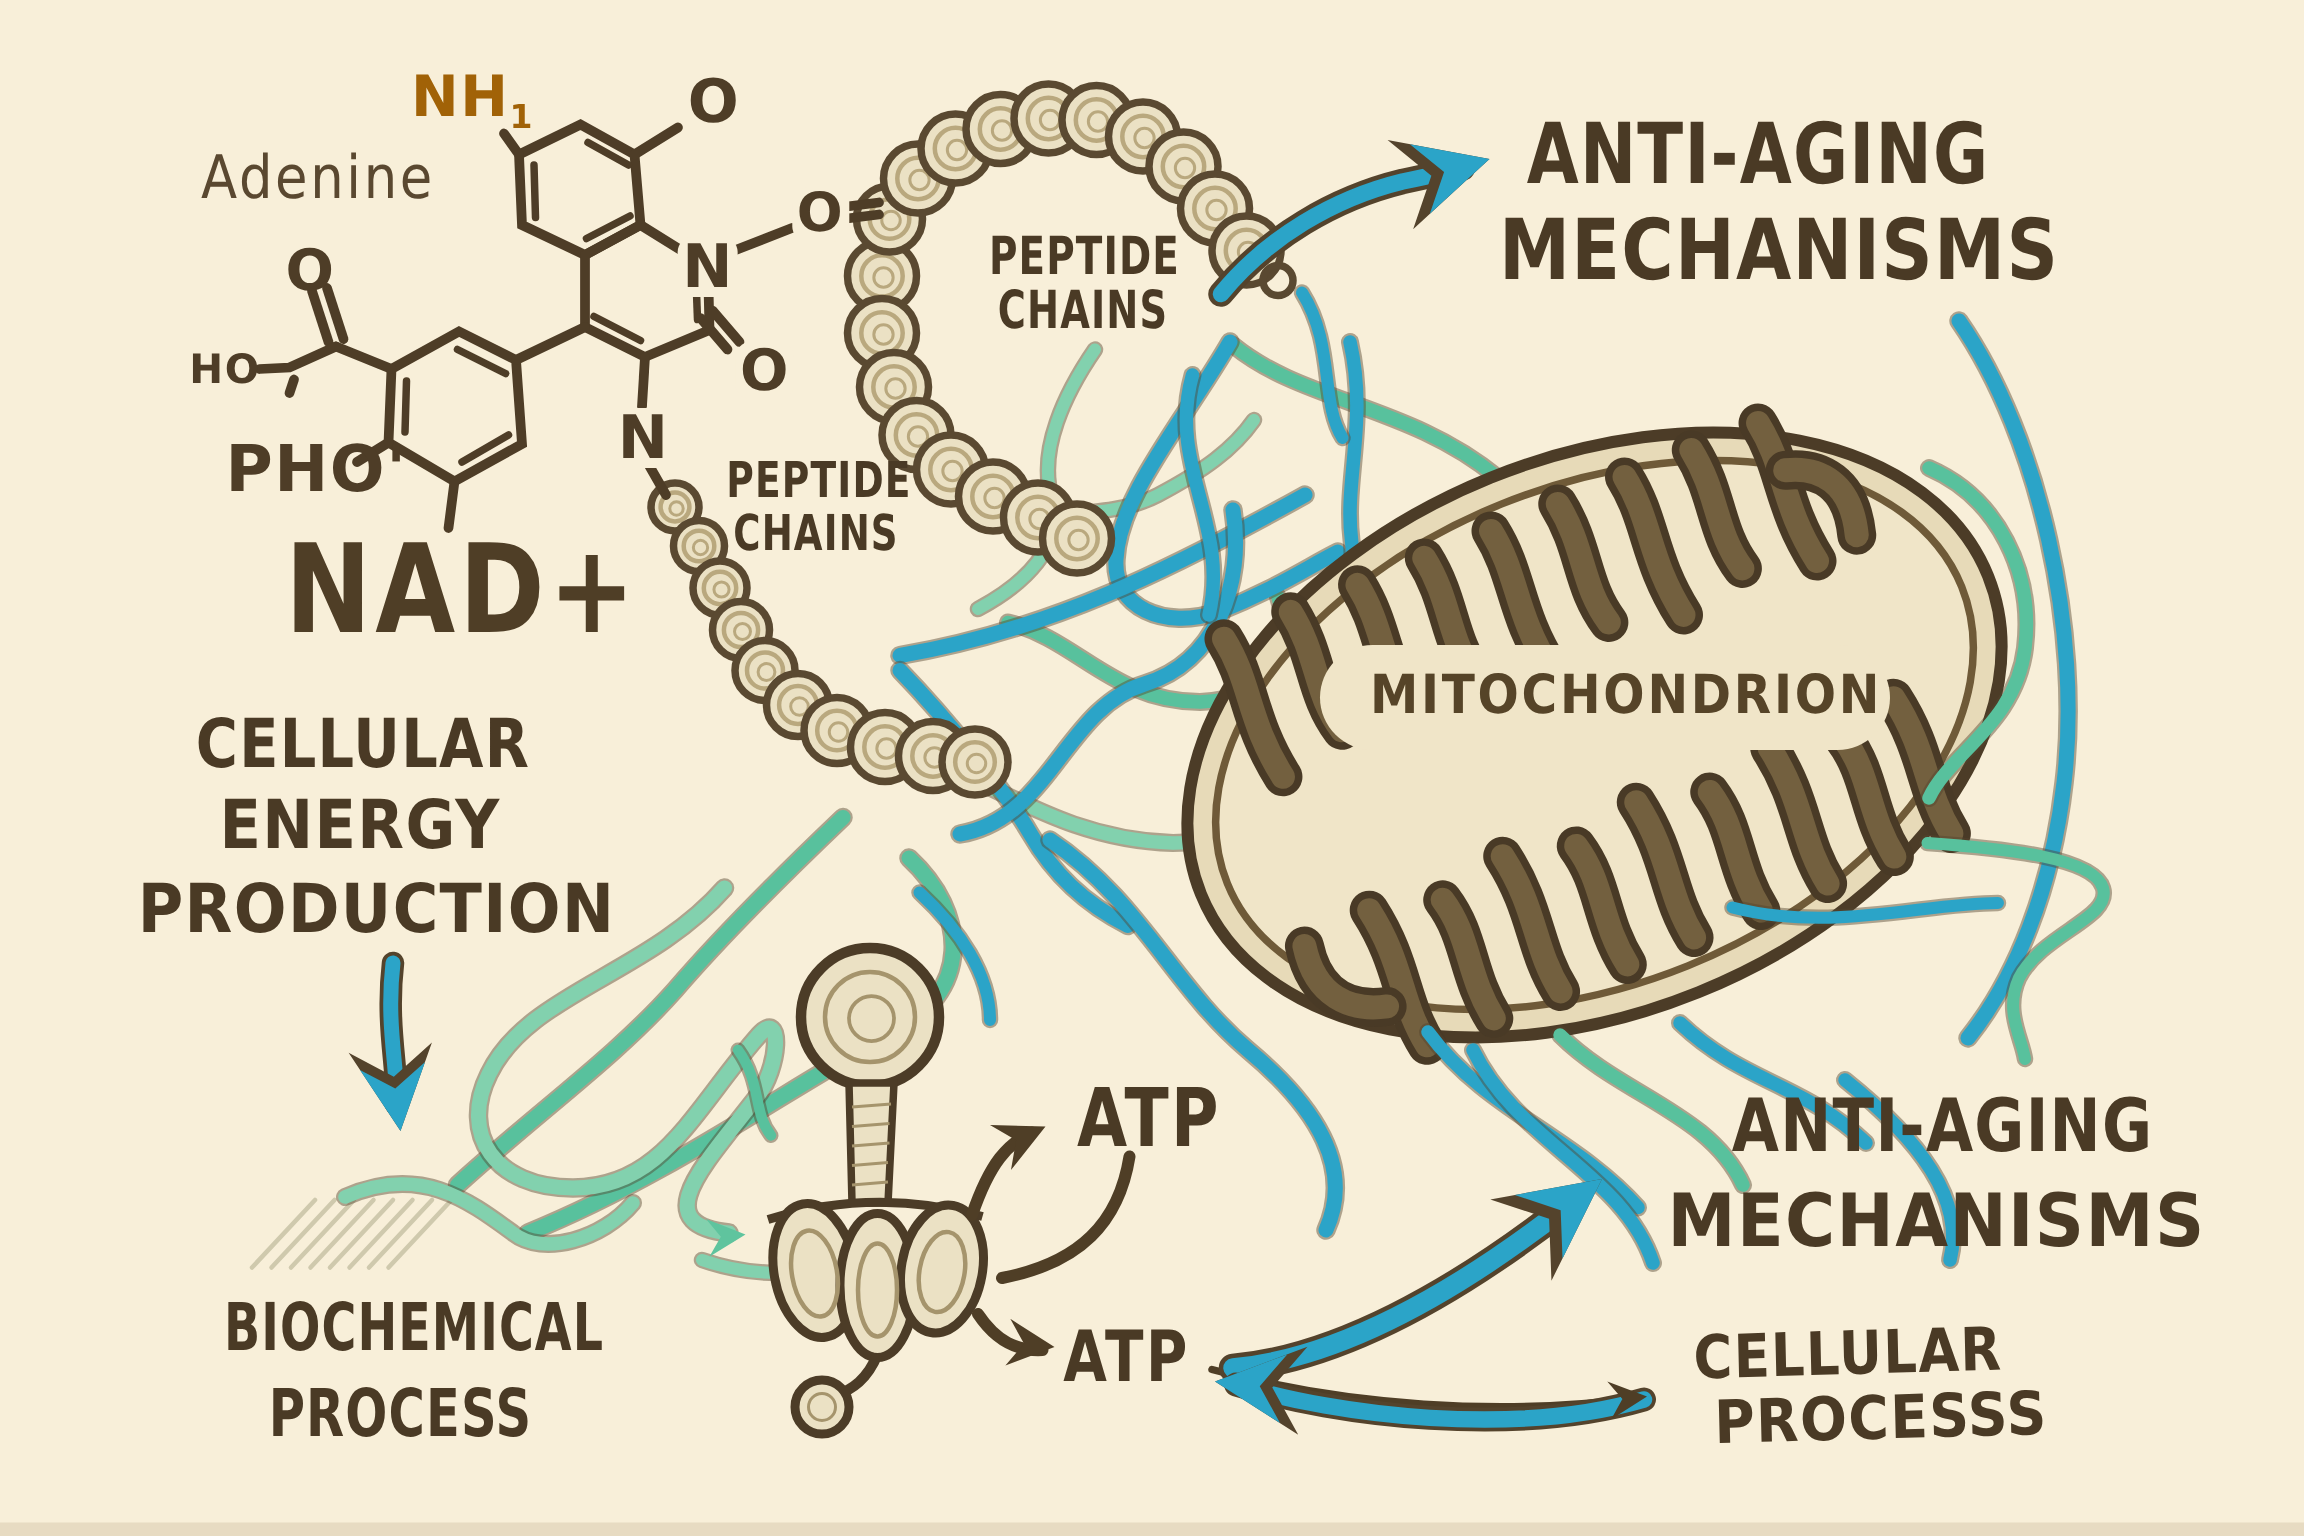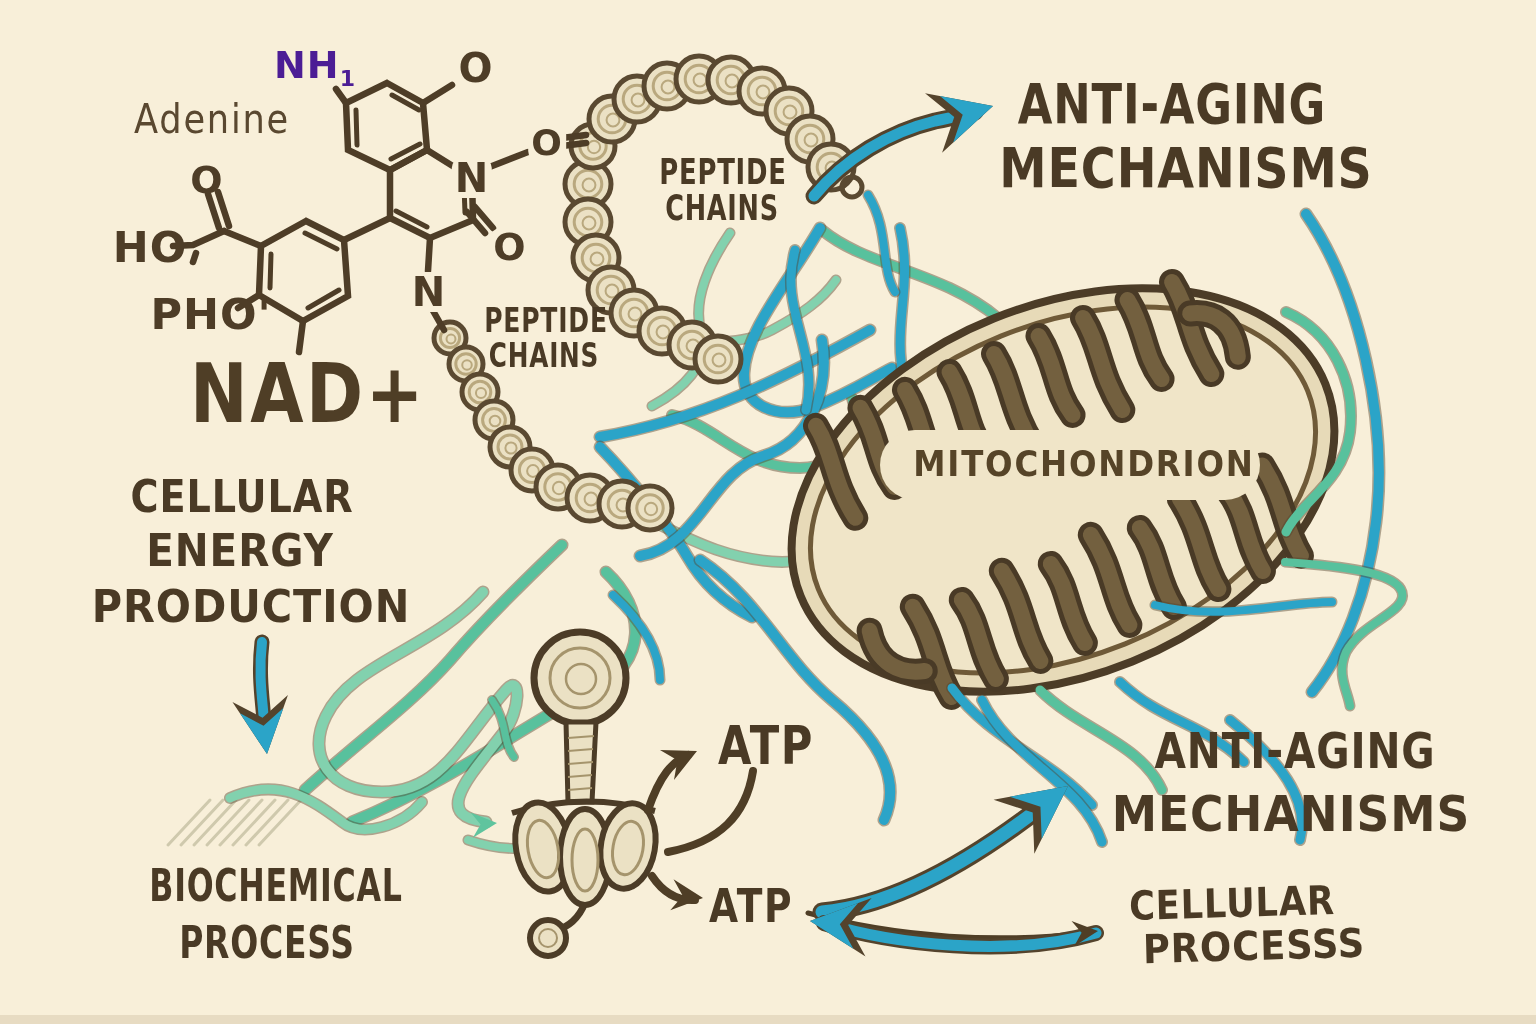--- a/index.html
+++ b/index.html
@@ -328,28 +328,28 @@
         <polygon points="0,0 -46,-23 -30,0 -46,23" transform="translate(1068,786) rotate(-37) scale(1.472)" fill="#54432c"></polygon>
         <polygon points="0,0 -46,-23 -30,0 -46,23" transform="translate(1068,786) rotate(-37) scale(1.15)" fill="#2ba4c8"></polygon>
         <polygon points="0,0 -46,-23 -30,0 -46,23" transform="translate(810,921) rotate(186) scale(1.28)" fill="#54432c"></polygon>
         <polygon points="0,0 -46,-23 -30,0 -46,23" transform="translate(810,921) rotate(186) scale(1)" fill="#2ba4c8"></polygon>
         <polygon points="0,0 -46,-23 -30,0 -46,23" transform="translate(497,823) rotate(-5) scale(0.55)" fill="#5fc49e"></polygon>
       </g>
 </svg>
 
 <div class="lbl soft" style="left:212px;top:119px;font-size:40px;--sx:.88;">Adenine</div>
 
-<div class="lbl" style="left:315px;top:68px;font-size:38px;color:#4c1d95;">
+<div class="lbl" style="left:315px;top:68px;font-size:38px;color:#a16207;">
   <span>NH</span><span class="sub">1</span>
 </div>
 <div class="lbl" style="left:476px;top:68px;font-size:40px;color:#4e3d27;">O</div>
 <div class="lbl" style="left:207px;top:180px;font-size:38px;color:#4e3d27;">O</div>
 <div class="lbl atom" style="left:547px;top:143px;font-size:36px;color:#4e3d27;">O</div>
 <div class="lbl atom" style="left:510px;top:247px;font-size:38px;color:#4e3d27;">O</div>
-<div class="lbl" style="left:150px;top:247px;font-size:43px;color:#4e3d27;">HO</div>
+<div class="lbl" style="left:150px;top:247px;font-size:27px;color:#4e3d27;">HO</div>
 <div class="lbl" style="left:211px;top:314px;font-size:43px;color:#4e3d27;">PHO'</div>
 <div class="lbl atom" style="left:472px;top:178px;font-size:40px;color:#4e3d27;">N</div>
 <div class="lbl atom" style="left:429px;top:292px;font-size:40px;color:#4e3d27;">N</div>
 
 <div class="lbl" style="left:308px;top:394px;font-size:82px;--sx:.84;letter-spacing:3px;color:#4f3e26;">NAD+</div>
 
 <div class="lbl" style="left:723px;top:172px;font-size:35px;--sx:.74;">PEPTIDE</div>
 <div class="lbl" style="left:722px;top:208px;font-size:35px;--sx:.73;">CHAINS</div>
 <div class="lbl" style="left:546px;top:320px;font-size:33px;--sx:.76;">PEPTIDE</div>
 <div class="lbl" style="left:544px;top:355px;font-size:33px;--sx:.75;">CHAINS</div>

